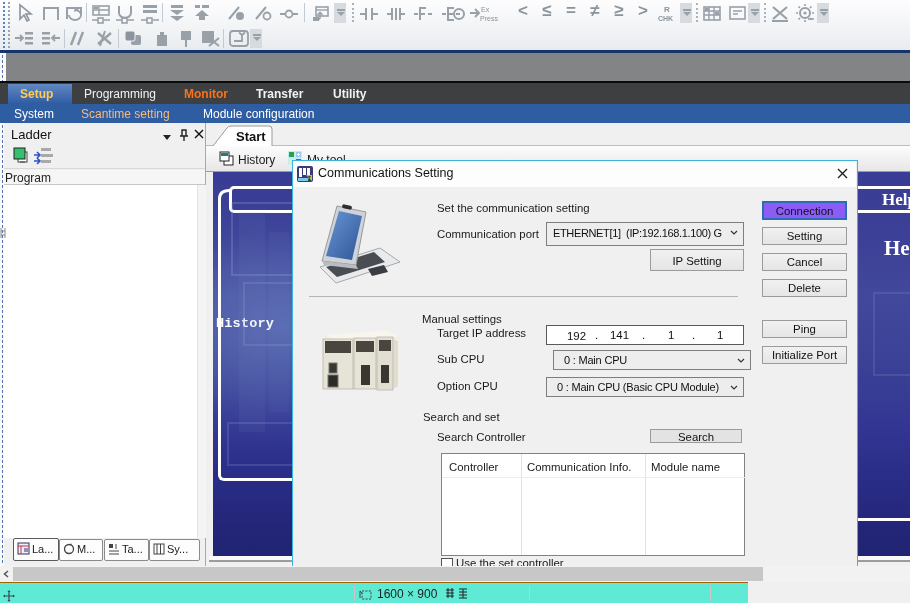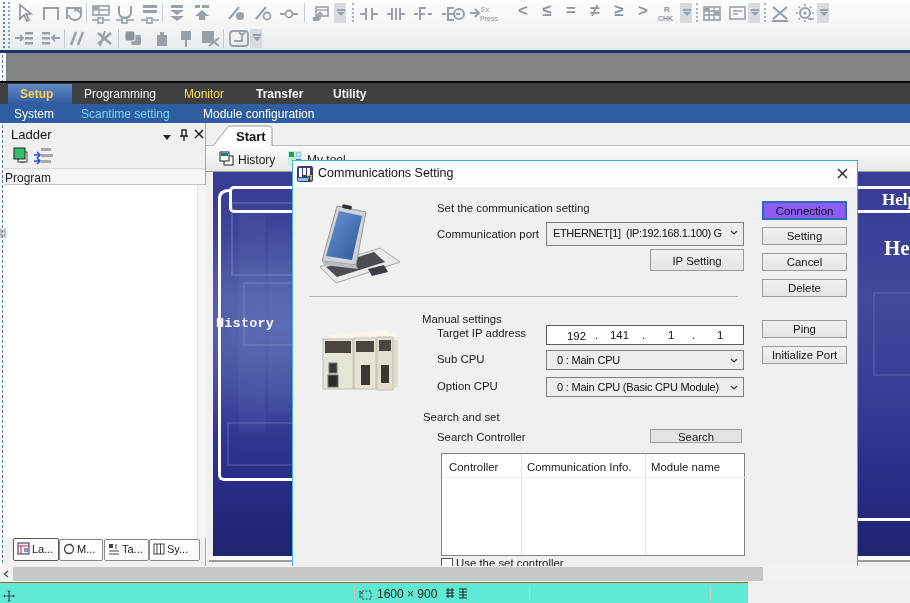--- a/index.html
+++ b/index.html
@@ -215,27 +215,27 @@
 <div class="ab" style="left:0;top:53px;width:6px;height:513px;background:#fafafa"></div>
 <div class="ab" style="left:2px;top:55px;width:1px;height:508px;border-left:1px dashed #4d74b5"></div>
     <svg class="ab" style="left:0;top:227px;z-index:2" width="6" height="12" viewBox="0 0 6 12">
       <path d="M1 1v10M5 1v10M1 4h4M1 8h4" stroke="#8a8a8a" stroke-width="1"></path>
     </svg>
 
 <div class="ab" style="left:0;top:81px;width:910px;height:23px;background:#3e3f41;border-top:2px solid #0a0a0a">
   <div class="ab" style="left:8px;top:1px;width:64px;height:20px;background:linear-gradient(#6189c2,#2f5ba4)"></div>
   <div class="ab t12" style="left:20px;top:4px;font-weight:bold;color:#ffce4f">Setup</div>
   <div class="ab t12" style="left:84px;top:4px;font-weight:normal;color:#f2f2f2">Programming</div>
-  <div class="ab t12" style="left:184px;top:4px;font-weight:normal;color:#fde047">Monitor</div>
+  <div class="ab t12" style="left:184px;top:4px;font-weight:bold;color:#f97316">Monitor</div>
   <div class="ab t12" style="left:256px;top:4px;font-weight:bold;color:#f2f2f2">Transfer</div>
   <div class="ab t12" style="left:333px;top:4px;font-weight:bold;color:#f2f2f2">Utility</div>
 </div>
 <div class="ab" style="left:0;top:104px;width:910px;height:19px;background:#2f5da1">
   <div class="ab t12" style="left:14px;top:3px;color:#fff">System</div>
-  <div class="ab t12" style="left:81px;top:3px;color:#7dd3fc">Scantime setting</div>
+  <div class="ab t12" style="left:81px;top:3px;color:#fdba74">Scantime setting</div>
   <div class="ab t12" style="left:203px;top:3px;color:#fff">Module configuration</div>
 </div>
 
 <div class="ab" style="left:4px;top:123px;width:202px;height:443px;background:#f0f0f0;border-right:1px solid #a8a8a8;box-sizing:border-box">
   <div class="ab" style="left:7px;top:4px;font-size:13px;color:#111">Ladder</div>
   <div class="ab" style="left:159px;top:12px;width:0;height:0;border:4px solid transparent;border-top:5px solid #222"></div>
   <svg class="ab" style="left:174px;top:6px" width="12" height="13" viewBox="0 0 12 13">
         <path d="M4 1h4v6h-4z M2 7h8 M6 7v5" stroke="#222" stroke-width="1.4" fill="none"></path>
       </svg>
   <svg class="ab" style="left:190px;top:6px" width="10" height="10" viewBox="0 0 10 10">
@@ -376,21 +376,21 @@
   <div class="ab" style="left:253px;top:164px;width:198px;height:20px;background:#fff;border:1px solid #5a5a5a;box-sizing:border-box;font-size:11.4px;color:#111">
     <span style="position:absolute;left:20px;top:4px">192</span>
         <span style="position:absolute;left:48px;top:3px">.</span>
         <span style="position:absolute;left:63px;top:3px">141</span>
         <span style="position:absolute;left:95px;top:3px">.</span>
         <span style="position:absolute;left:121px;top:3px">1</span>
         <span style="position:absolute;left:145px;top:3px">.</span>
         <span style="position:absolute;left:170px;top:3px">1</span>
   </div>
   <div class="ab t12" style="left:144px;top:192px">Sub CPU</div>
-  <div class="combo" style="left:253px;top:189px;width:198px;height:20px">
+  <div class="combo" style="left:260px;top:189px;width:198px;height:20px">
         <span style="position:absolute;left:10px;top:3px">0 : Main CPU</span>
         <svg class="chev" style="right:5px;top:6px" viewBox="0 0 8 8">
           <path d="M1 2l3 3 3-3" stroke="#333" fill="none" stroke-width="1.2"></path>
         </svg>
       </div>
   <div class="ab t12" style="left:144px;top:219px">Option CPU</div>
   <div class="combo" style="left:253px;top:216px;width:198px;height:20px">
         <span style="position:absolute;left:10px;top:3px">0 : Main CPU (Basic CPU Module)</span>
         <svg class="chev" style="right:5px;top:6px" viewBox="0 0 8 8">
           <path d="M1 2l3 3 3-3" stroke="#333" fill="none" stroke-width="1.2"></path>

